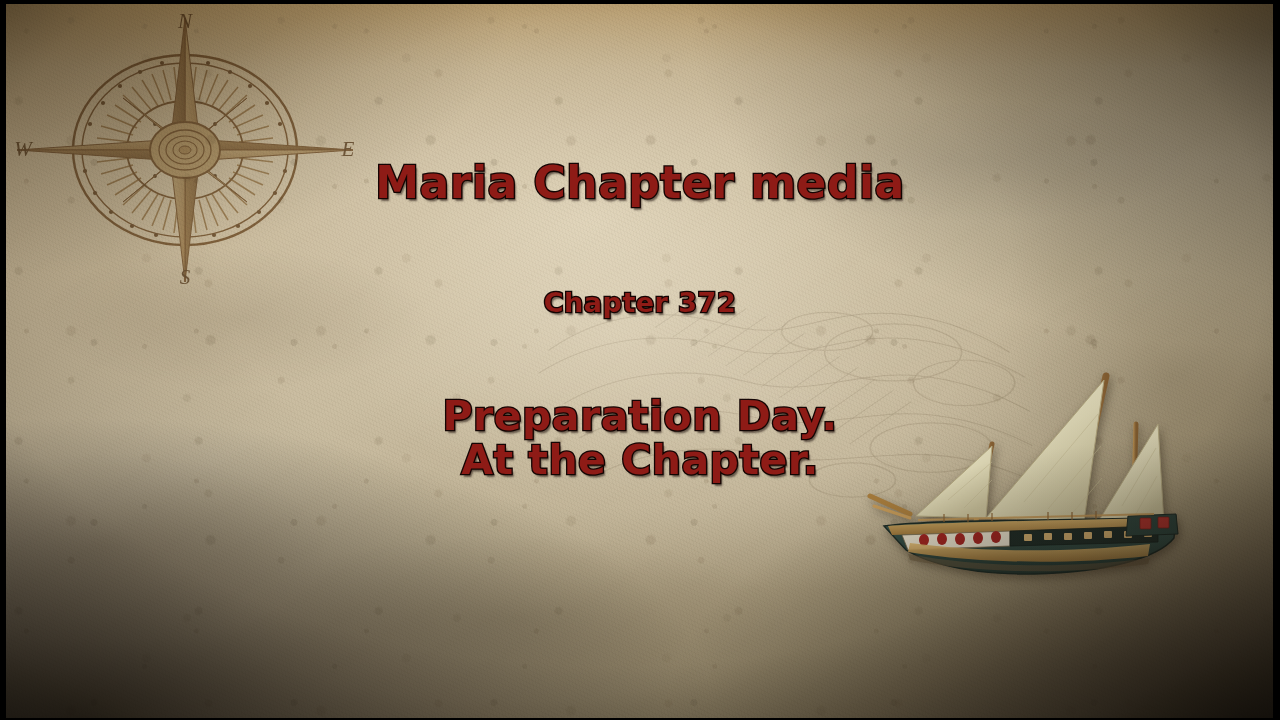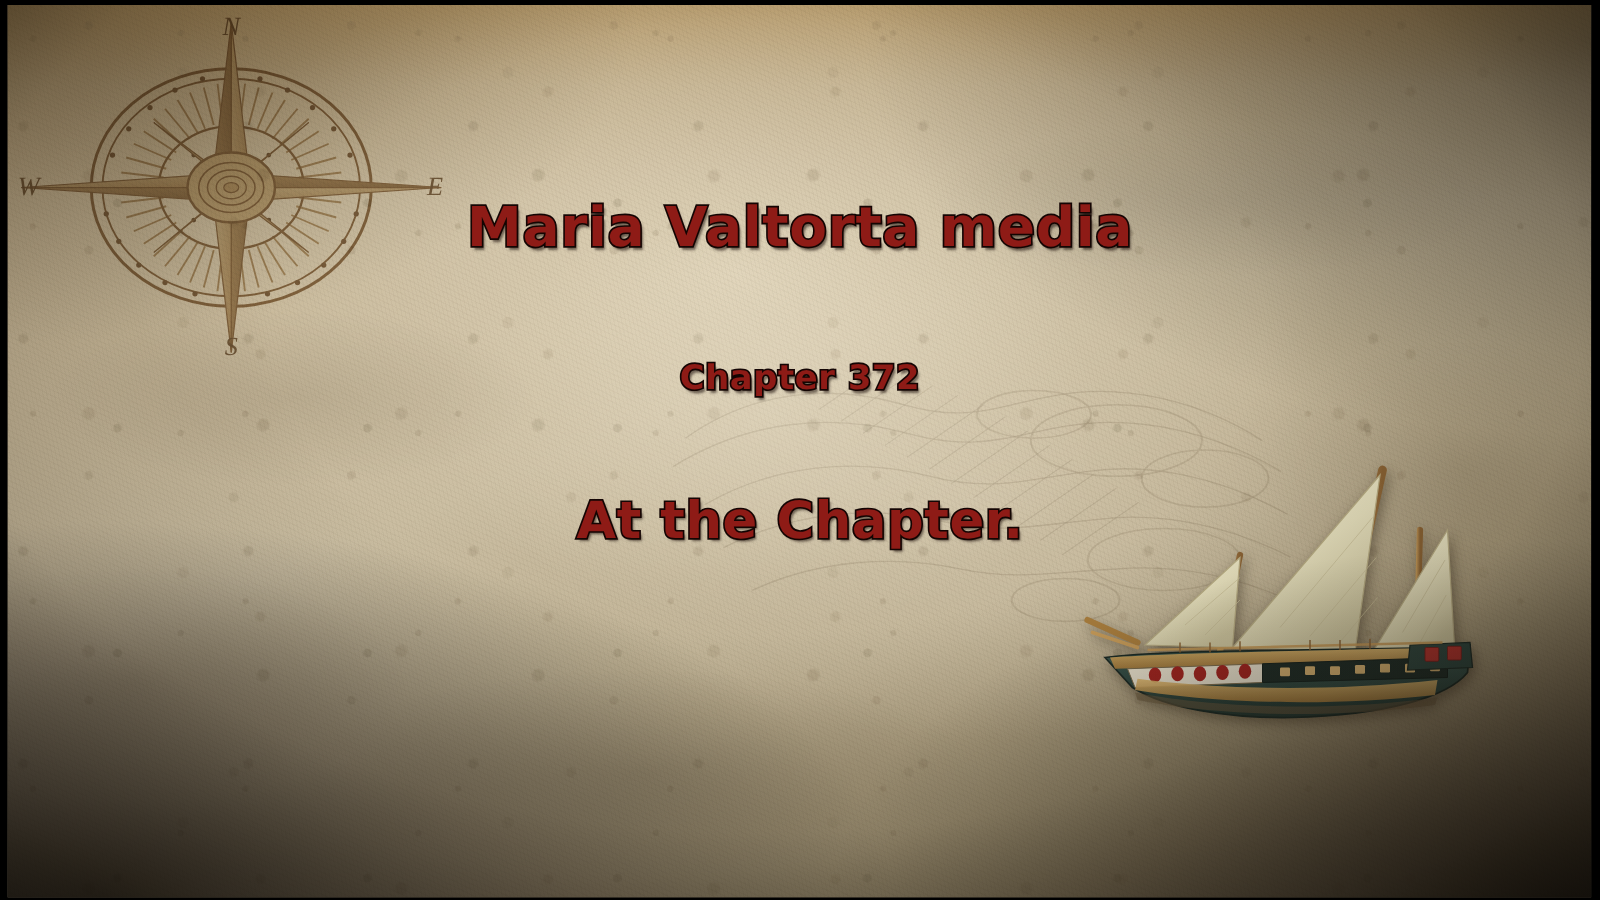--- a/index.html
+++ b/index.html
@@ -468,20 +468,21 @@
 
     <div class="vignette"></div>
   </div>
 
   <div class="bar bar-top"></div>
   <div class="bar bar-bottom"></div>
   <div class="bar bar-left"></div>
   <div class="bar bar-right"></div>
 
   <div class="titleblock">
-    <div class="line row-title">Maria Valtorta media</div>
+    <div class="line row-title">Maria Chapter media</div>
     <div class="row-spacer1"></div>
     <div class="line row-chapter">Chapter 372</div>
     <div class="row-spacer2"></div>
+    <div class="line row-sub">Preparation Day.</div>
     <div class="line row-sub">At the Chapter.</div>
   </div>
 
 </div>
 
 </body></html>

